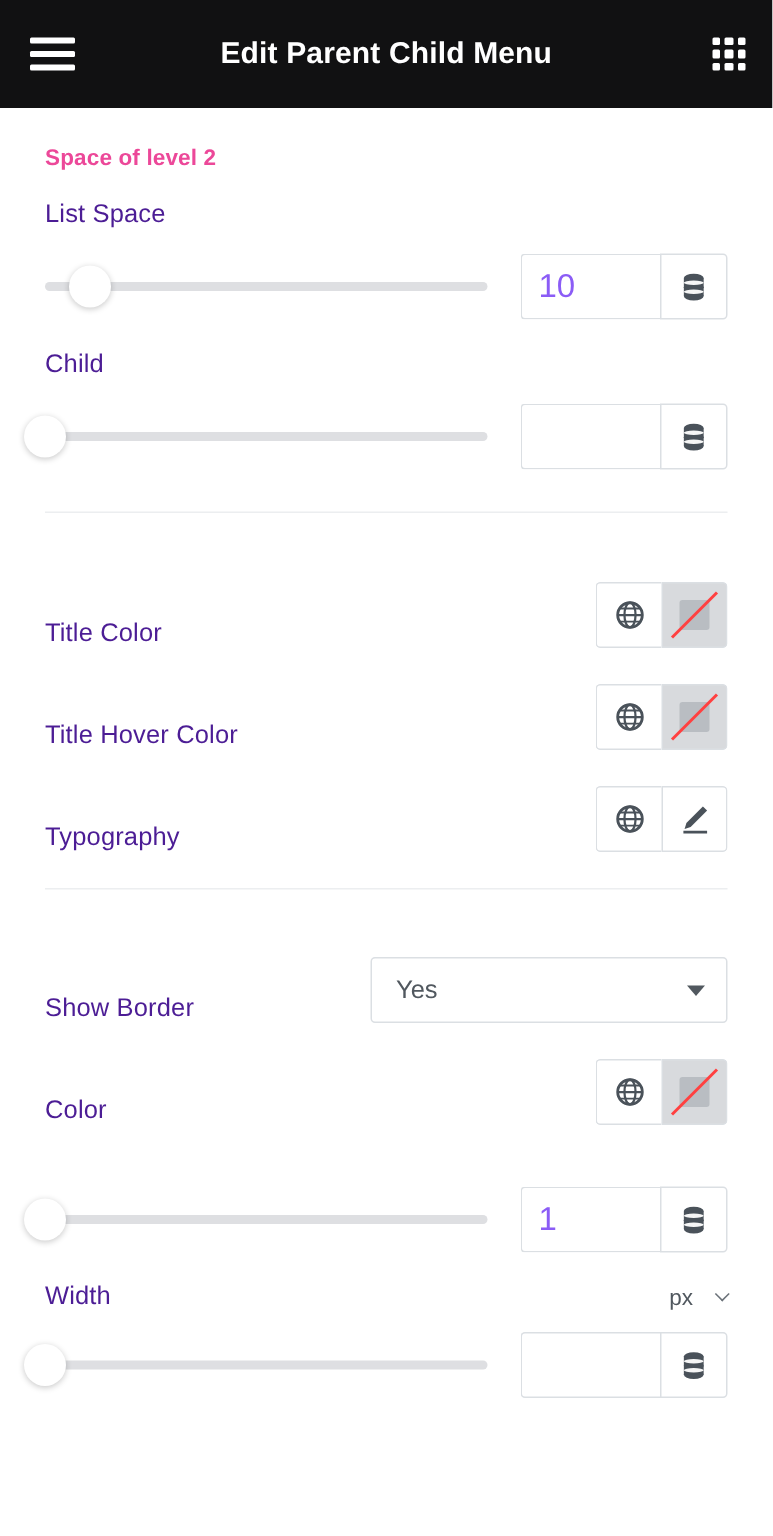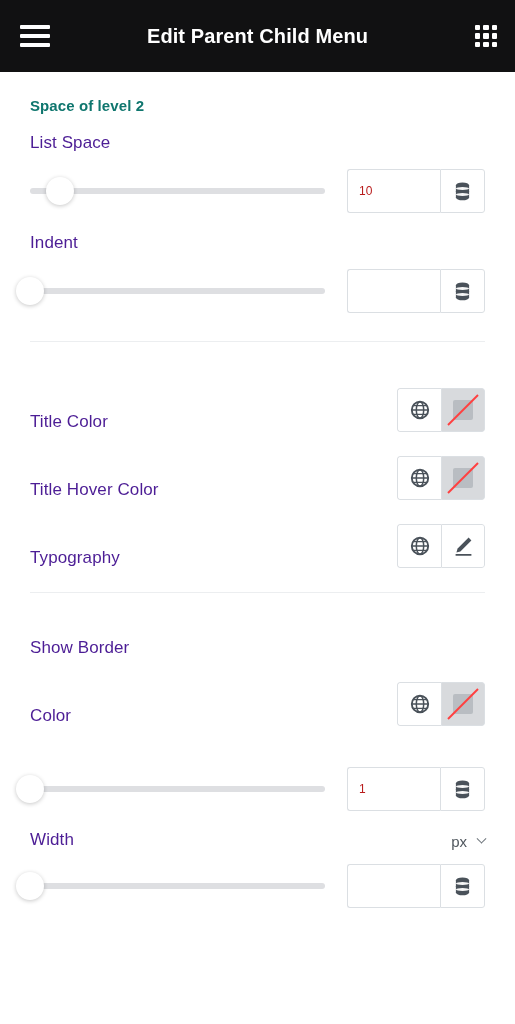--- a/index.html
+++ b/index.html
@@ -65,21 +65,21 @@
 
   
   .panel {
     padding: 0 30px;
     background: #ffffff;
   }
 
   .section-heading {
     font-size: 15px;
     font-weight: bold;
-    color: #0f766e;
+    color: #ec4899;
     letter-spacing: 0.1px;
   }
 
   .row-label {
     font-size: 17px;
     color: #4c1d95;
     font-weight: normal;
     letter-spacing: 0.1px;
   }
 
@@ -140,22 +140,22 @@
     height: 44px;
     flex: 0 0 auto;
   }
   .num-input {
     flex: 1;
     border: 1px solid #dbdfe3;
     border-right: none;
     border-radius: 3px 0 0 3px;
     background: #ffffff;
     font-family: "Liberation Sans", sans-serif;
-    font-size: 12px;
-    color: #b91c1c;
+    font-size: 22px;
+    color: #8b5cf6;
     padding: 0 11px;
     outline: none;
     min-width: 0;
   }
   .unit-btn {
     width: 45px;
     border: 1px solid #dbdfe3;
     border-radius: 0 3px 3px 0;
     background: #ffffff;
     display: flex;
@@ -226,21 +226,21 @@
     width: 0; height: 0;
     border-left: 6px solid transparent;
     border-right: 6px solid transparent;
     border-top: 7px solid #51585f;
   }
 
   
   .unit-pill {
     display: flex;
     align-items: center;
-    gap: 11px;
+    gap: 16px;
     font-size: 15px;
     color: #51585f;
     cursor: pointer;
   }
   .chev-sm {
     display: inline-block;
     width: 7px; height: 7px;
     border-right: 1.6px solid #6b7279;
     border-bottom: 1.6px solid #6b7279;
     transform: rotate(45deg) translate(-2px,-2px);
@@ -298,21 +298,21 @@
             <ellipse cx="8.5" cy="6.5" rx="6.6" ry="1.5" fill="#ffffff" opacity="0.95"></ellipse>
             <ellipse cx="8.5" cy="12.5" rx="6.6" ry="1.5" fill="#ffffff" opacity="0.95"></ellipse>
           </svg>
         </div>
       </div>
     </div>
   </div>
 
   <div class="slider-block">
     <div style="height:20px"></div>
-    <div class="row-label">Indent</div>
+    <div class="row-label">Child</div>
     <div style="height:16px"></div>
     <div class="slider-row">
       <div class="slider">
         <div class="slider-track"></div>
         <div class="slider-handle" style="left:0%"></div>
       </div>
       <div class="num-group">
         <input class="num-input" type="text" value="" style="">
         <div class="unit-btn">
           <svg width="17" height="19" viewBox="0 0 17 19" aria-hidden="true">
@@ -400,20 +400,24 @@
   </div>
 
   <div style="height:24px"></div>
   <div class="divider"></div>
 
   <div style="height:25px"></div>
 
   <div style="height:20px"></div>
   <div class="row-inline">
     <div class="row-label">Show Border</div>
+    <div class="select-box">
+      <span class="select-value">Yes</span>
+      <span class="caret-down"></span>
+    </div>
   </div>
 
   <div style="height:24px"></div>
   <div class="row-inline">
     <div class="row-label">Color</div>
     <div class="ctl-pair">
       <div class="ctl-globe">
         <svg width="20" height="20" viewBox="0 0 20 20" aria-hidden="true">
           <circle cx="10" cy="10" r="8.2" fill="none" stroke="#4a525a" stroke-width="1.9"></circle>
           <ellipse cx="10" cy="10" rx="3.7" ry="8.2" fill="none" stroke="#4a525a" stroke-width="1.5"></ellipse>

